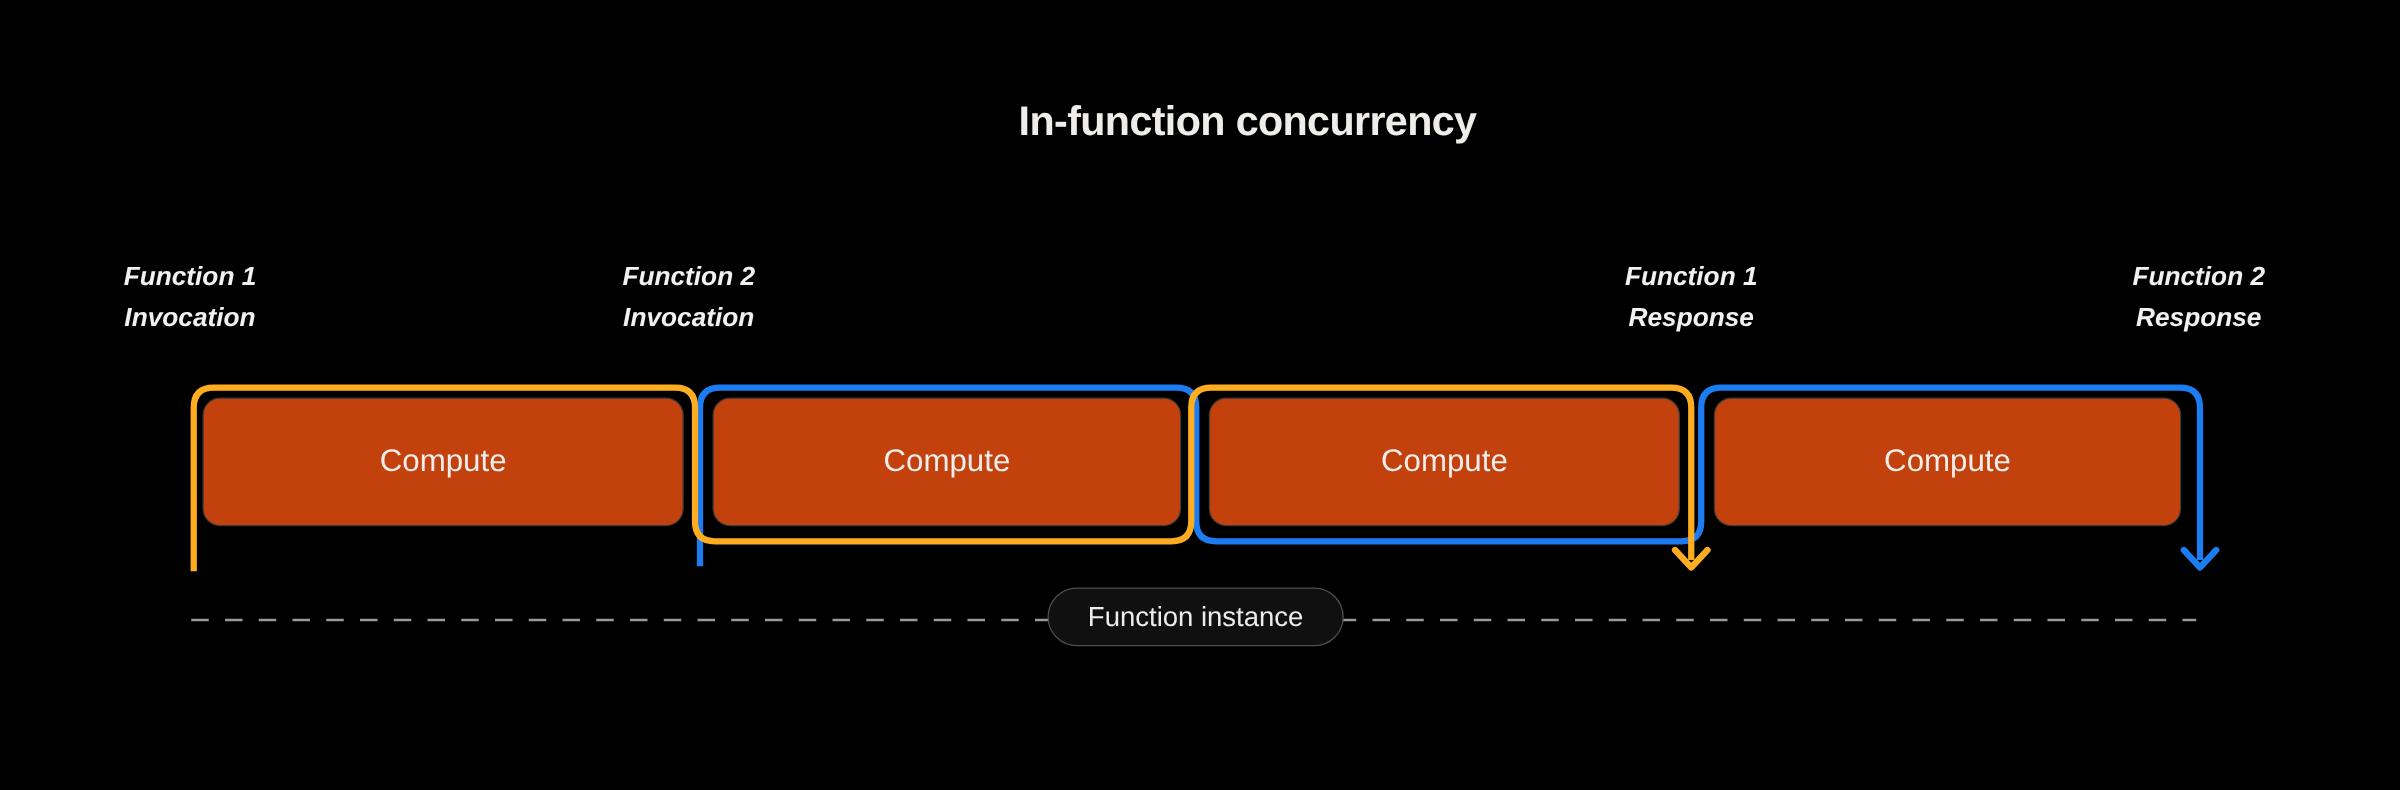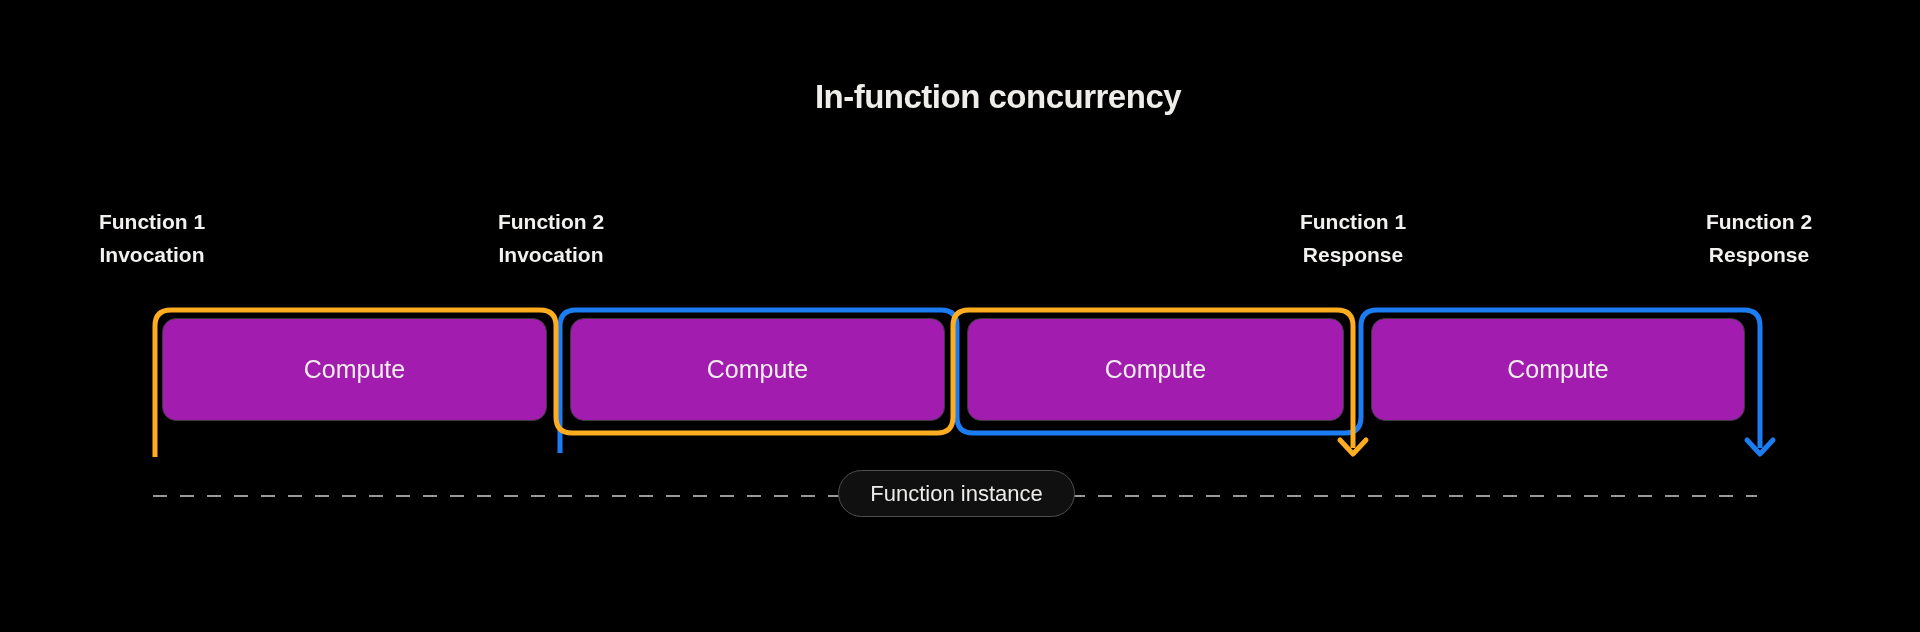--- a/index.html
+++ b/index.html
@@ -26,31 +26,31 @@
   .tl-label {
     position: absolute;
     top: 205px;
     width: 220px;
     text-align: center;
     font-size: 21px;
     font-weight: 700;
     line-height: 33px;
     color: #F2F1EF;
   }
-  .tl-label span { display: block; }
+  .tl-label span { display: block; font-style: italic; }
   .lbl-f1-inv  { left: 42px; }
   .lbl-f2-inv  { left: 441px; }
   .lbl-f1-resp { left: 1243px; }
   .lbl-f2-resp { left: 1649px; }
 
   .compute-box {
     position: absolute;
     top: 318px;
     height: 103px;
-    background: #a21caf;
+    background: #c2410c;
     border: 1.5px solid #3A3A3A;
     border-radius: 14px;
     box-sizing: border-box;
     display: flex;
     align-items: center;
     justify-content: center;
     font-size: 25px;
     color: #F0EEEC;
     z-index: 1;
   }

